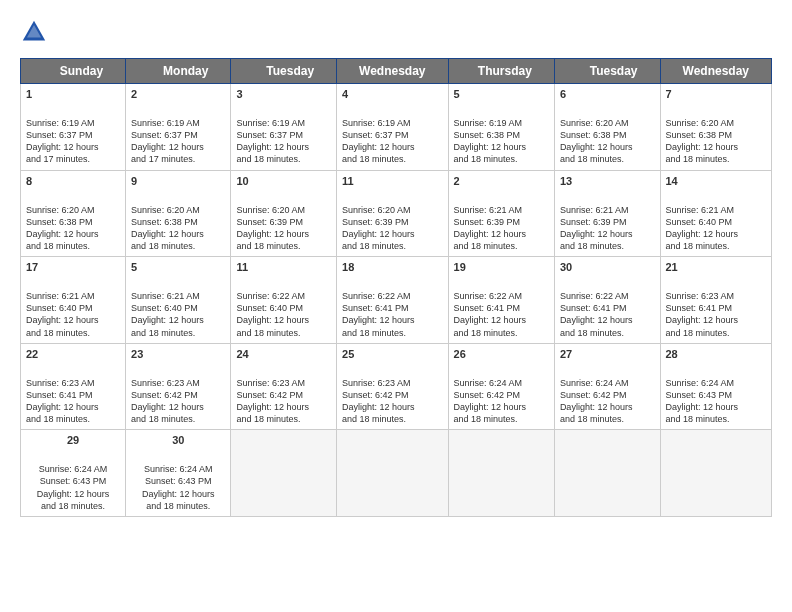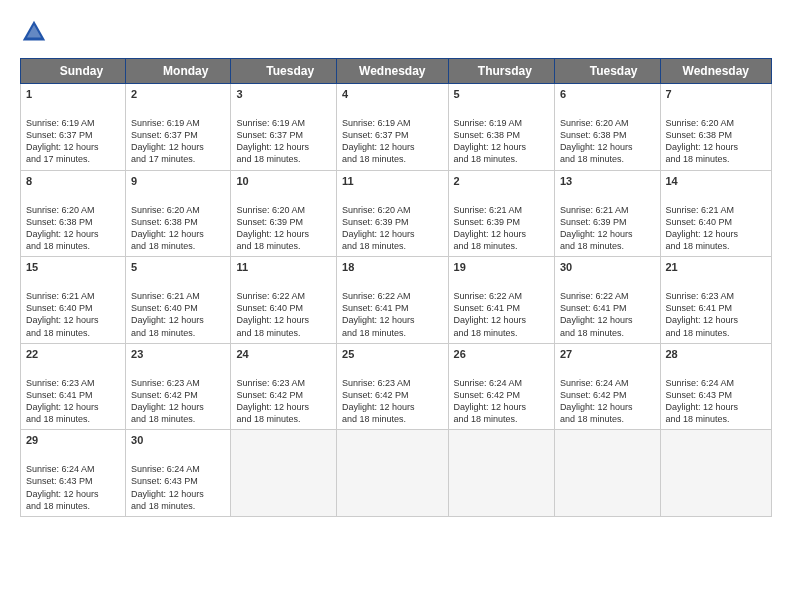--- a/index.html
+++ b/index.html
@@ -91,20 +91,21 @@
       margin-bottom: 2px;
     }
     .day-info {
       font-size: 9px;
       line-height: 1.35;
       color: #333;
       margin-top: 17px;
     }
     .last-row td {
       height: 68px;
+      text-align: center;
     }
   </style>
 </head>
 <body>
 
 <div class="page">
   <div class="header">
     <div class="logo">
       <svg class="logo-icon" viewBox="0 0 40 40">
         <polygon points="20,4 36,32 4,32" fill="#2255aa"></polygon>
@@ -189,21 +190,21 @@
             <span class="day-num">13</span>
             <div class="day-info">Sunrise: 6:21 AM<br>Sunset: 6:39 PM<br>Daylight: 12 hours<br>and 18 minutes.</div>
           </td>
           <td>
             <span class="day-num">14</span>
             <div class="day-info">Sunrise: 6:21 AM<br>Sunset: 6:40 PM<br>Daylight: 12 hours<br>and 18 minutes.</div>
           </td>
         </tr>
         <tr>
           <td>
-            <span class="day-num">15</span>
+            <span class="day-num">17</span>
             <div class="day-info">Sunrise: 6:21 AM<br>Sunset: 6:40 PM<br>Daylight: 12 hours<br>and 18 minutes.</div>
           </td>
           <td>
             <span class="day-num">5</span>
             <div class="day-info">Sunrise: 6:21 AM<br>Sunset: 6:40 PM<br>Daylight: 12 hours<br>and 18 minutes.</div>
           </td>
           <td>
             <span class="day-num">11</span>
             <div class="day-info">Sunrise: 6:22 AM<br>Sunset: 6:40 PM<br>Daylight: 12 hours<br>and 18 minutes.</div>
           </td>

